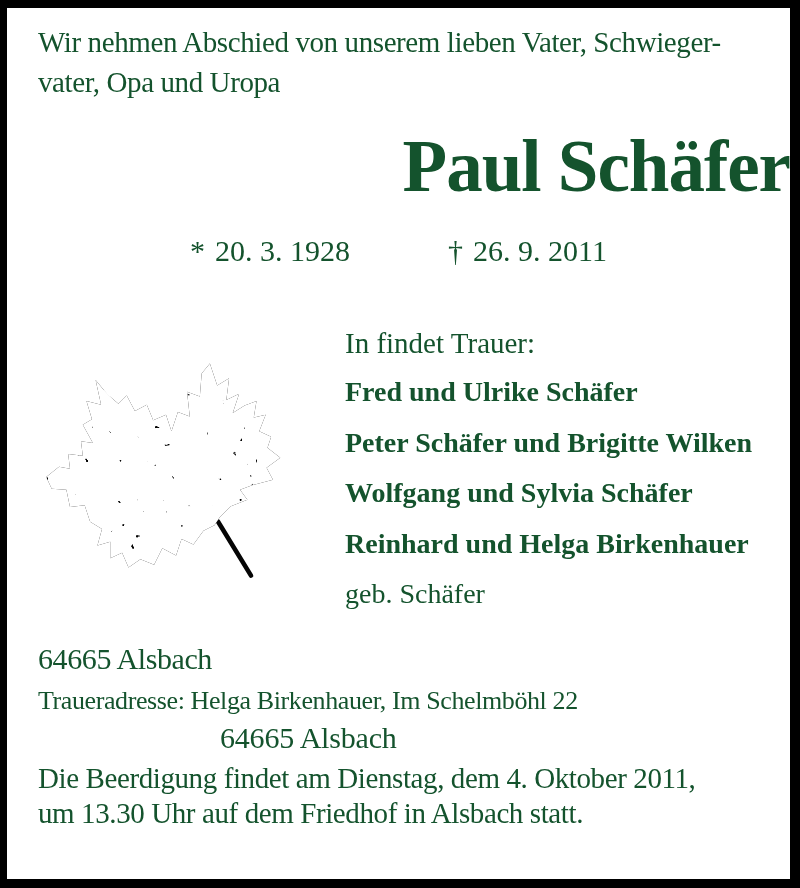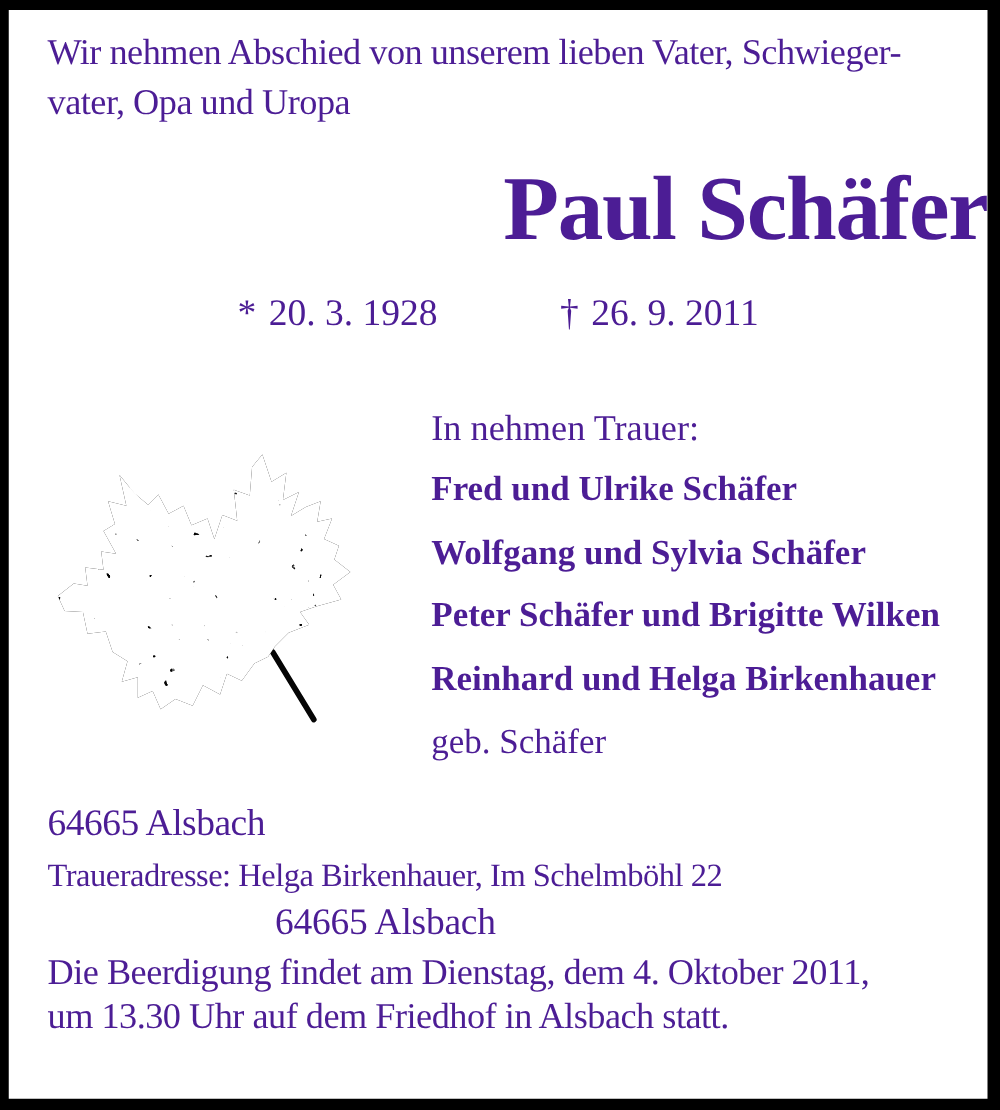--- a/index.html
+++ b/index.html
@@ -1,18 +1,18 @@
 <!DOCTYPE html>
 <html><head>
 <meta charset="utf-8">
 <style>
   html,body{margin:0;padding:0;background:#ffffff;}
   .scan{
     position:relative;width:800px;height:888px;background:#000000;
-    font-family:"Liberation Serif","DejaVu Serif",serif;color:#4c1d95;
+    font-family:"Liberation Serif","DejaVu Serif",serif;color:#14532d;
     overflow:hidden;
   }
   .paper{
     position:absolute;left:7px;top:8px;width:783px;height:871px;
     background:#ffffff;overflow:hidden;
   }
   .block{position:absolute;white-space:nowrap;}
   .intro{left:31px;top:14px;font-size:29px;line-height:40px;letter-spacing:-0.4px;}
   .deceased-name{
     left:0;top:122px;width:100%;text-align:right;
@@ -76,25 +76,25 @@
           <line x1="188" y1="172" x2="250" y2="118"></line>
           <line x1="187" y1="170" x2="226" y2="64"></line>
           <line x1="186" y1="110" x2="160" y2="84" stroke-width="1.3"></line>
           <line x1="186" y1="120" x2="212" y2="96" stroke-width="1.3"></line>
           <line x1="150" y1="155" x2="100" y2="130" stroke-width="1.3"></line>
         </g>
       </svg>
     </div>
 
     <div class="block trauer">
-      <div class="trauer-heading">In nehmen Trauer:</div>
+      <div class="trauer-heading">In findet Trauer:</div>
       <div class="mourners">
         <div class="mourner">Fred und Ulrike Schäfer</div>
+        <div class="mourner">Peter Schäfer und Brigitte Wilken</div>
         <div class="mourner">Wolfgang und Sylvia Schäfer</div>
-        <div class="mourner">Peter Schäfer und Brigitte Wilken</div>
         <div class="mourner">Reinhard und Helga Birkenhauer</div>
         <div class="mourner regular">geb. Schäfer</div>
       </div>
     </div>
 
     <div class="block city">64665 Alsbach</div>
 
     <div class="block addr1">Traueradresse: Helga Birkenhauer, Im Schelmböhl 22</div>
     <div class="block addr2">64665 Alsbach</div>
 

